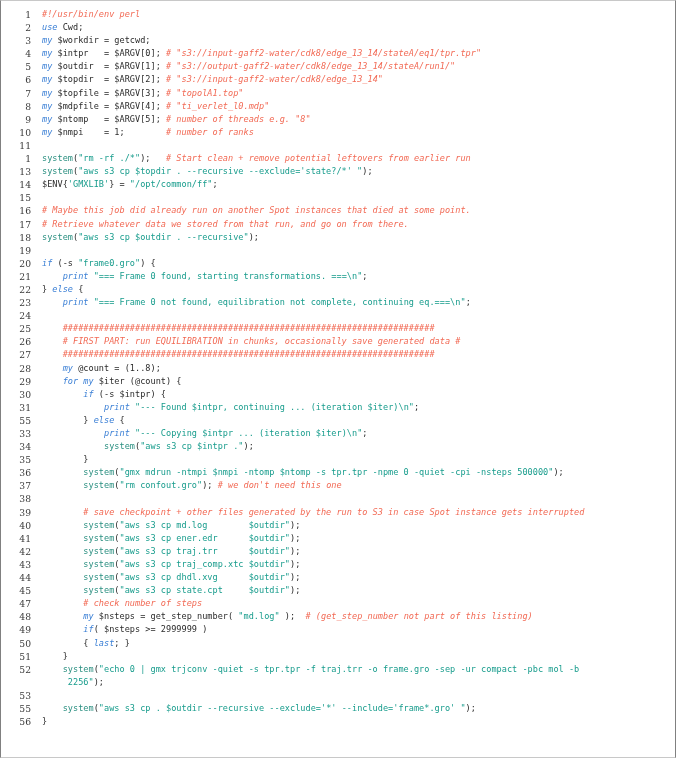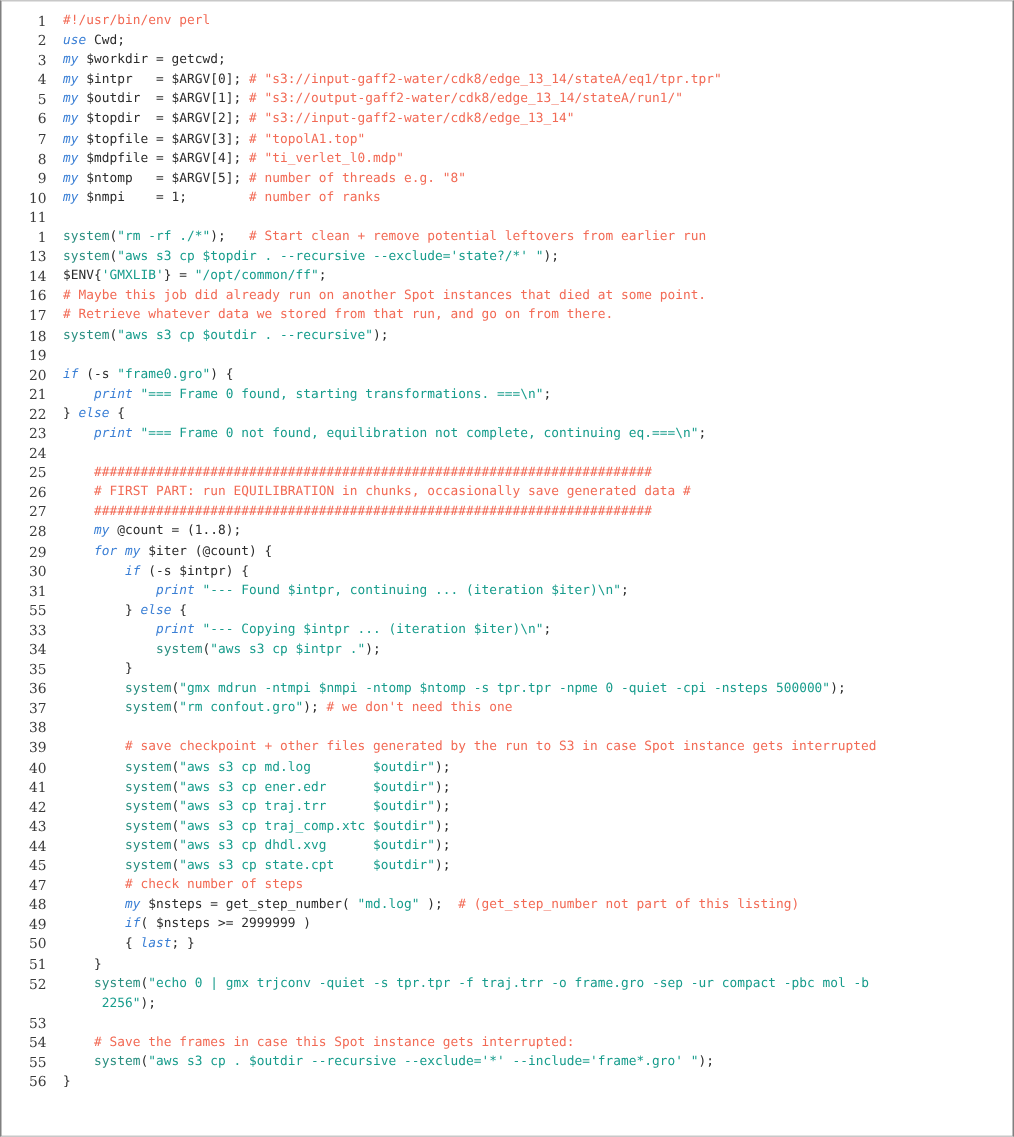--- a/index.html
+++ b/index.html
@@ -50,21 +50,21 @@
     font-family: "DejaVu Sans Mono", "Liberation Mono", monospace;
     font-size: 8.55px;
     letter-spacing: 0.02px;
     color: #2b2b2b;
     white-space: pre;
     overflow: hidden;
   }
   
   .kw   { color: #3a7fd5; font-style: italic; }
   .str  { color: #179c8c; }
-  .cmt  { color: #f26a55; }
+  .cmt  { color: #f26a55; font-style: italic; }
   .fn   { color: #2a8f80; }
   .plain{ color: #2b2b2b; }
 </style>
 </head>
 <body>
 
 <div id="listing-frame">
   <div id="code-body">
       <div class="code-line"><span class="lineno">1</span><span class="codetext"><span class="cmt">#!/usr/bin/env perl</span></span></div>
       <div class="code-line"><span class="lineno">2</span><span class="codetext"><span class="kw">use</span><span class="plain"> Cwd;</span></span></div>
@@ -73,20 +73,21 @@
       <div class="code-line"><span class="lineno">5</span><span class="codetext"><span class="kw">my</span><span class="plain"> $outdir  = $ARGV[1]; </span><span class="cmt"># "s3://output-gaff2-water/cdk8/edge_13_14/stateA/run1/"</span></span></div>
       <div class="code-line"><span class="lineno">6</span><span class="codetext"><span class="kw">my</span><span class="plain"> $topdir  = $ARGV[2]; </span><span class="cmt"># "s3://input-gaff2-water/cdk8/edge_13_14"</span></span></div>
       <div class="code-line"><span class="lineno">7</span><span class="codetext"><span class="kw">my</span><span class="plain"> $topfile = $ARGV[3]; </span><span class="cmt"># "topolA1.top"</span></span></div>
       <div class="code-line"><span class="lineno">8</span><span class="codetext"><span class="kw">my</span><span class="plain"> $mdpfile = $ARGV[4]; </span><span class="cmt"># "ti_verlet_l0.mdp"</span></span></div>
       <div class="code-line"><span class="lineno">9</span><span class="codetext"><span class="kw">my</span><span class="plain"> $ntomp   = $ARGV[5]; </span><span class="cmt"># number of threads e.g. "8"</span></span></div>
       <div class="code-line"><span class="lineno">10</span><span class="codetext"><span class="kw">my</span><span class="plain"> $nmpi    = 1;        </span><span class="cmt"># number of ranks</span></span></div>
       <div class="code-line"><span class="lineno">11</span><span class="codetext"></span></div>
       <div class="code-line"><span class="lineno">1</span><span class="codetext"><span class="fn">system</span><span class="plain">(</span><span class="str">"rm -rf ./*"</span><span class="plain">);   </span><span class="cmt"># Start clean + remove potential leftovers from earlier run</span></span></div>
       <div class="code-line"><span class="lineno">13</span><span class="codetext"><span class="fn">system</span><span class="plain">(</span><span class="str">"aws s3 cp $topdir . --recursive --exclude='state?/*' "</span><span class="plain">);</span></span></div>
       <div class="code-line"><span class="lineno">14</span><span class="codetext"><span class="plain">$ENV{</span><span class="str">'GMXLIB'</span><span class="plain">} = </span><span class="str">"/opt/common/ff"</span><span class="plain">;</span></span></div>
+      <div class="code-line"><span class="lineno">15</span><span class="codetext"></span></div>
       <div class="code-line"><span class="lineno">16</span><span class="codetext"><span class="cmt"># Maybe this job did already run on another Spot instances that died at some point.</span></span></div>
       <div class="code-line"><span class="lineno">17</span><span class="codetext"><span class="cmt"># Retrieve whatever data we stored from that run, and go on from there.</span></span></div>
       <div class="code-line"><span class="lineno">18</span><span class="codetext"><span class="fn">system</span><span class="plain">(</span><span class="str">"aws s3 cp $outdir . --recursive"</span><span class="plain">);</span></span></div>
       <div class="code-line"><span class="lineno">19</span><span class="codetext"></span></div>
       <div class="code-line"><span class="lineno">20</span><span class="codetext"><span class="kw">if</span><span class="plain"> (-s </span><span class="str">"frame0.gro"</span><span class="plain">) {</span></span></div>
       <div class="code-line"><span class="lineno">21</span><span class="codetext"><span class="plain">    </span><span class="kw">print</span><span class="plain"> </span><span class="str">"=== Frame 0 found, starting transformations. ===\n"</span><span class="plain">;</span></span></div>
       <div class="code-line"><span class="lineno">22</span><span class="codetext"><span class="plain">} </span><span class="kw">else</span><span class="plain"> {</span></span></div>
       <div class="code-line"><span class="lineno">23</span><span class="codetext"><span class="plain">    </span><span class="kw">print</span><span class="plain"> </span><span class="str">"=== Frame 0 not found, equilibration not complete, continuing eq.===\n"</span><span class="plain">;</span></span></div>
       <div class="code-line"><span class="lineno">24</span><span class="codetext"></span></div>
       <div class="code-line"><span class="lineno">25</span><span class="codetext"><span class="plain">    </span><span class="cmt">########################################################################</span></span></div>
@@ -111,17 +112,16 @@
       <div class="code-line"><span class="lineno">44</span><span class="codetext"><span class="plain">        </span><span class="fn">system</span><span class="plain">(</span><span class="str">"aws s3 cp dhdl.xvg      $outdir"</span><span class="plain">);</span></span></div>
       <div class="code-line"><span class="lineno">45</span><span class="codetext"><span class="plain">        </span><span class="fn">system</span><span class="plain">(</span><span class="str">"aws s3 cp state.cpt     $outdir"</span><span class="plain">);</span></span></div>
       <div class="code-line"><span class="lineno">47</span><span class="codetext"><span class="plain">        </span><span class="cmt"># check number of steps</span></span></div>
       <div class="code-line"><span class="lineno">48</span><span class="codetext"><span class="plain">        </span><span class="kw">my</span><span class="plain"> $nsteps = get_step_number( </span><span class="str">"md.log"</span><span class="plain"> );  </span><span class="cmt"># (get_step_number not part of this listing)</span></span></div>
       <div class="code-line"><span class="lineno">49</span><span class="codetext"><span class="plain">        </span><span class="kw">if</span><span class="plain">( $nsteps &gt;= 2999999 )</span></span></div>
       <div class="code-line"><span class="lineno">50</span><span class="codetext"><span class="plain">        { </span><span class="kw">last</span><span class="plain">; }</span></span></div>
       <div class="code-line"><span class="lineno">51</span><span class="codetext"><span class="plain">    }</span></span></div>
       <div class="code-line"><span class="lineno">52</span><span class="codetext"><span class="plain">    </span><span class="fn">system</span><span class="plain">(</span><span class="str">"echo 0 | gmx trjconv -quiet -s tpr.tpr -f traj.trr -o frame.gro -sep -ur compact -pbc mol -b</span></span></div>
       <div class="code-line"><span class="lineno"></span><span class="codetext"><span class="plain">     </span><span class="str">2256"</span><span class="plain">);</span></span></div>
       <div class="code-line"><span class="lineno">53</span><span class="codetext"></span></div>
-      <div class="code-line"><span class="lineno">54</span><span class="codetext"><span class="plain">    </span><span class="cmt"># Save the frames in case this Spot instance gets interrupted:</span></span></div>
       <div class="code-line"><span class="lineno">55</span><span class="codetext"><span class="plain">    </span><span class="fn">system</span><span class="plain">(</span><span class="str">"aws s3 cp . $outdir --recursive --exclude='*' --include='frame*.gro' "</span><span class="plain">);</span></span></div>
       <div class="code-line"><span class="lineno">56</span><span class="codetext"><span class="plain">}</span></span></div>
     </div>
 </div>
 
 </body></html>

